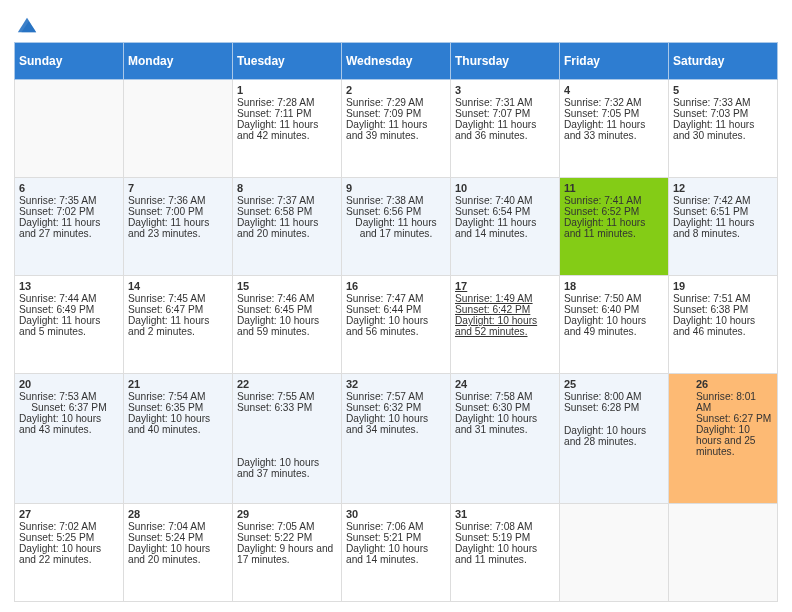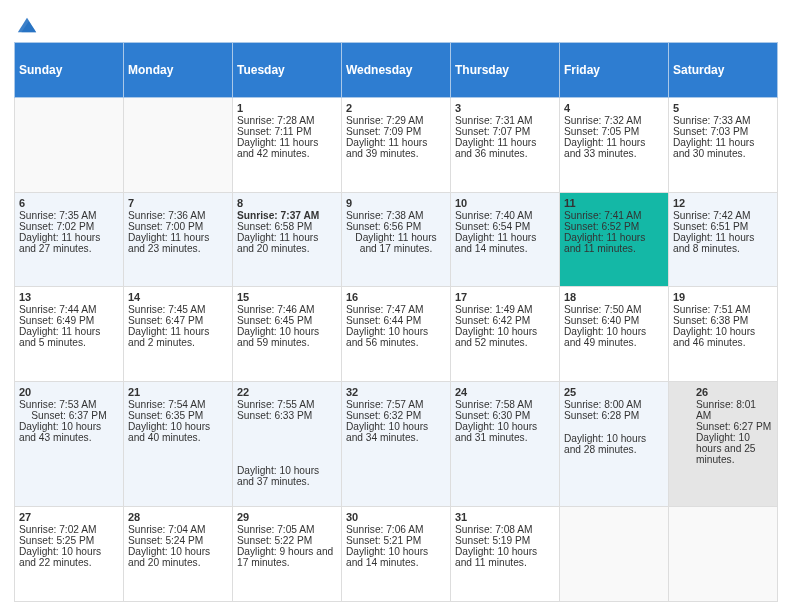--- a/index.html
+++ b/index.html
@@ -61,21 +61,21 @@
       border: 1px solid #ccc;
       border-collapse: collapse;
       width: 100%;
       table-layout: fixed;
     }
     .calendar th {
       background-color: #2e7dd1;
       color: #fff;
       font-size: 12px;
       font-weight: bold;
-      padding: 20px 4px;
+      padding: 11px 4px;
       text-align: left;
       border: 1px solid #aac8e8;
     }
     .calendar td {
       vertical-align: top;
       font-size: 10.2px;
       color: #333;
       padding: 4px 4px 3px 4px;
       border: 1px solid #ddd;
       height: 82px;
@@ -177,37 +177,37 @@
             <span style="display: block;">Daylight: 11 hours and 27 minutes.</span>
           </td>
           <td style="background: rgb(240, 245, 251);">
             <span class="day-num">7</span>
             <span style="display: block;">Sunrise: 7:36 AM</span>
             <span style="display: block;">Sunset: 7:00 PM</span>
             <span style="display: block;">Daylight: 11 hours and 23 minutes.</span>
           </td>
           <td style="background: rgb(240, 245, 251);">
             <span class="day-num">8</span>
-            <span style="display: block; font-weight: bold;">Sunrise: 7:37 AM</span>
+            <span style="display: block;">Sunrise: 7:37 AM</span>
             <span style="display: block;">Sunset: 6:58 PM</span>
             <span style="display: block;">Daylight: 11 hours and 20 minutes.</span>
           </td>
           <td style="background: rgb(240, 245, 251);">
             <span class="day-num">9</span>
             <span style="display: block;">Sunrise: 7:38 AM</span>
             <span style="display: block;">Sunset: 6:56 PM</span>
             <span style="display: block; text-align: center;">Daylight: 11 hours and 17 minutes.</span>
           </td>
           <td style="background: rgb(240, 245, 251);">
             <span class="day-num">10</span>
             <span style="display: block;">Sunrise: 7:40 AM</span>
             <span style="display: block;">Sunset: 6:54 PM</span>
             <span style="display: block;">Daylight: 11 hours and 14 minutes.</span>
           </td>
-          <td style="background: #14b8a6; margin-top: 40px;">
+          <td style="background: #84cc16; margin-top: 40px;">
             <span class="day-num">11</span>
             <span style="display: block;">Sunrise: 7:41 AM</span>
             <span style="display: block;">Sunset: 6:52 PM</span>
             <span style="display: block;">Daylight: 11 hours and 11 minutes.</span>
           </td>
           <td style="background: rgb(240, 245, 251);">
             <span class="day-num">12</span>
             <span style="display: block;">Sunrise: 7:42 AM</span>
             <span style="display: block;">Sunset: 6:51 PM</span>
             <span style="display: block;">Daylight: 11 hours and 8 minutes.</span>
@@ -231,21 +231,21 @@
             <span style="display: block;">Sunrise: 7:46 AM</span>
             <span style="display: block;">Sunset: 6:45 PM</span>
             <span style="display: block;">Daylight: 10 hours and 59 minutes.</span>
           </td>
           <td style="background: rgb(255, 255, 255);">
             <span class="day-num">16</span>
             <span style="display: block;">Sunrise: 7:47 AM</span>
             <span style="display: block;">Sunset: 6:44 PM</span>
             <span style="display: block;">Daylight: 10 hours and 56 minutes.</span>
           </td>
-          <td style="background: rgb(255, 255, 255);">
+          <td style="background: rgb(255, 255, 255); text-decoration: underline;">
             <span class="day-num">17</span>
             <span style="display: block;">Sunrise: 1:49 AM</span>
             <span style="display: block;">Sunset: 6:42 PM</span>
             <span style="display: block;">Daylight: 10 hours and 52 minutes.</span>
           </td>
           <td style="background: rgb(255, 255, 255);">
             <span class="day-num">18</span>
             <span style="display: block;">Sunrise: 7:50 AM</span>
             <span style="display: block;">Sunset: 6:40 PM</span>
             <span style="display: block;">Daylight: 10 hours and 49 minutes.</span>
@@ -287,21 +287,21 @@
             <span style="display: block;">Sunrise: 7:58 AM</span>
             <span style="display: block;">Sunset: 6:30 PM</span>
             <span style="display: block;">Daylight: 10 hours and 31 minutes.</span>
           </td>
           <td style="background: rgb(240, 245, 251);">
             <span class="day-num">25</span>
             <span style="display: block;">Sunrise: 8:00 AM</span>
             <span style="display: block;">Sunset: 6:28 PM</span>
             <span style="display: block; margin-top: 12px;">Daylight: 10 hours and 28 minutes.</span>
           </td>
-          <td style="background: #e5e5e5; padding-left: 27px;">
+          <td style="background: #fdba74; padding-left: 27px;">
             <span class="day-num">26</span>
             <span style="display: block;">Sunrise: 8:01 AM</span>
             <span style="display: block;">Sunset: 6:27 PM</span>
             <span style="display: block;">Daylight: 10 hours and 25 minutes.</span>
           </td>
         </tr>
         <tr>
           <td style="background: rgb(255, 255, 255);">
             <span class="day-num">27</span>
             <span style="display: block;">Sunrise: 7:02 AM</span>

